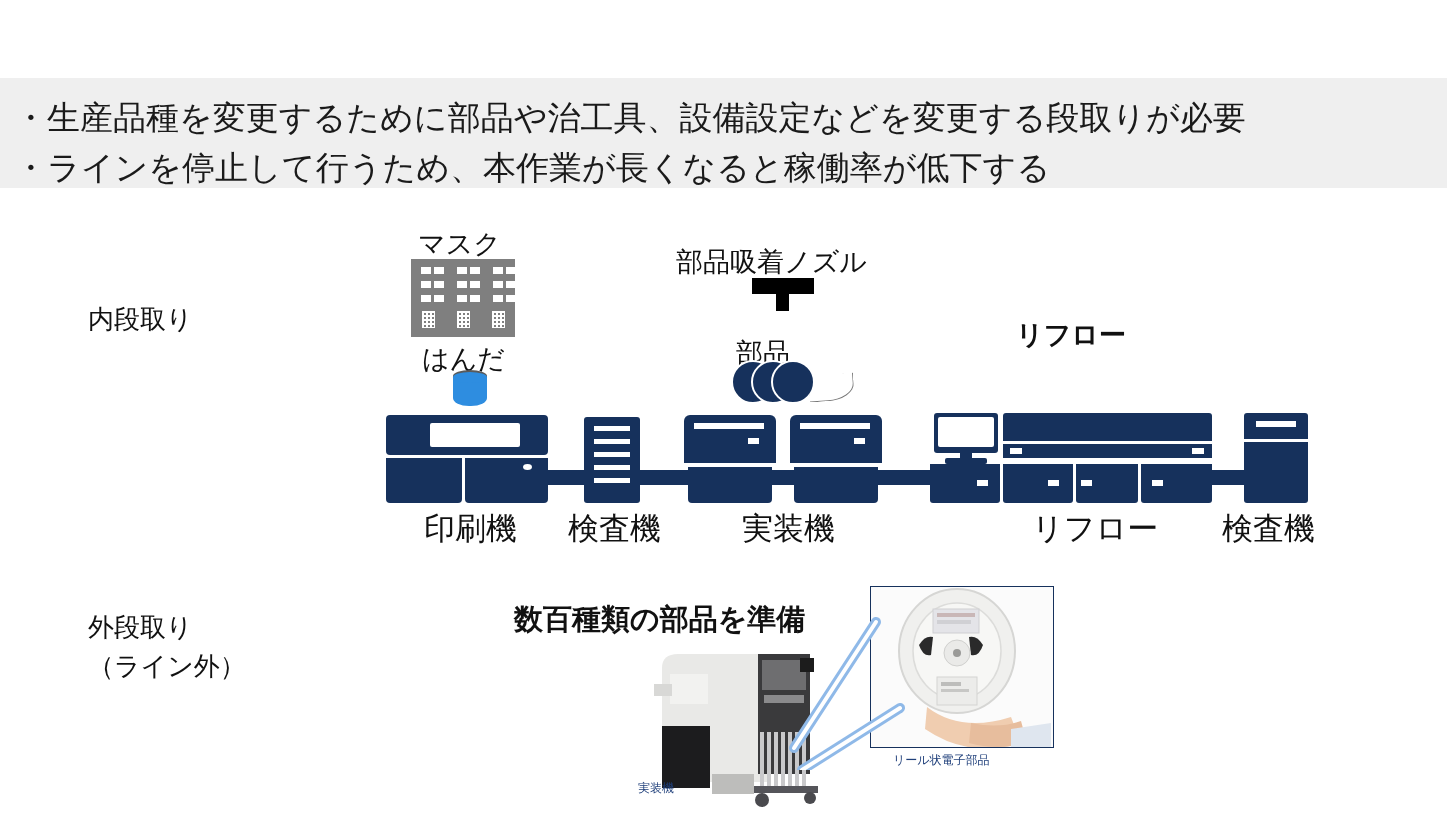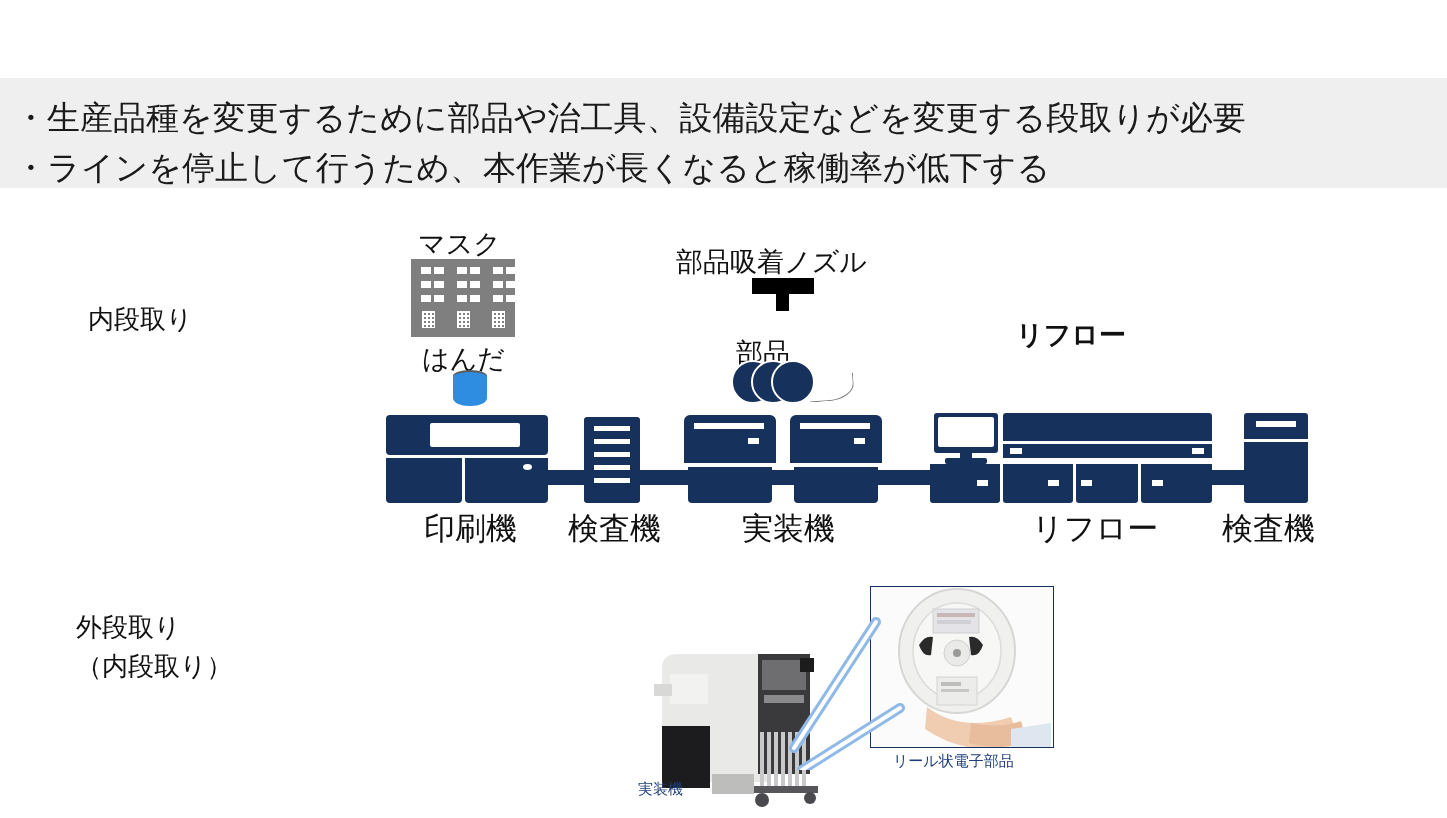--- a/index.html
+++ b/index.html
@@ -28,21 +28,21 @@
     font-size:33px;color:#1a1a1a;white-space:nowrap;font-weight:400;
   }
   .bullet-line.l1{top:96px;}
   .bullet-line.l2{top:146px;}
 
   
   .row-label{
     position:absolute;font-size:26px;color:#111;white-space:nowrap;
   }
   .lbl-uchi{left:88px;top:302px;}
-  .lbl-soto{left:76px;top:608px;line-height:39px;}
+  .lbl-soto{left:88px;top:608px;line-height:39px;}
 
   
   .icon-head{
     position:absolute;font-size:27px;color:#111;white-space:nowrap;
   }
   .h-mask{left:418px;top:226px;}
   .h-handa{left:422px;top:341px;}
   .h-nozzle{left:676px;top:226px;margin-top:18px;}
   .h-buhin{left:736px;top:335px;}
   .h-ondo{left:1016px;top:317px;font-weight:bold;}
@@ -152,38 +152,38 @@
     position:absolute;left:514px;top:600px;font-size:29px;font-weight:bold;
     color:#111;white-space:nowrap;
   }
   .photo-mounter{
     position:absolute;left:640px;top:640px;width:185px;height:170px;
   }
   .photo-reel-frame{
     position:absolute;left:870px;top:586px;width:182px;height:160px;
     border:1.5px solid #16315c;background:#f4f4f4;overflow:hidden;
   }
-  .cap{position:absolute;font-size:15px;color:#1f3f7a;white-space:nowrap;}
+  .cap{position:absolute;font-size:12px;color:#1f3f7a;white-space:nowrap;}
   .cap-mounter{left:638px;top:780px;}
   .cap-reel{left:893px;top:752px;}
 </style>
 </head>
 <body>
 
 <div class="slide">
 
 
   <div class="band"></div>
   <div class="bullet-line l1">・生産品種を変更するために部品や治工具、設備設定などを変更する段取りが必要</div>
   <div class="bullet-line l2">・ラインを停止して行うため、本作業が長くなると稼働率が低下する</div>
 
   <div class="row-label lbl-uchi">内段取り</div>
   <div class="row-label lbl-soto">
     <div>外段取り</div>
-    <div>（内段取り）</div>
+    <div>（ライン外）</div>
   </div>
 
   <div class="icon-head h-mask">マスク</div>
   <div class="icon-head h-handa">はんだ</div>
   <div class="icon-head h-nozzle">部品吸着ノズル</div>
   <div class="icon-head h-buhin">部品</div>
   <div class="icon-head h-ondo">リフロー</div>
 
   <div class="mask">
     <div class="mask-row" style="top:8px">
@@ -315,20 +315,21 @@
         <div class="navy bot"></div>
     </div>
   </div>
 
   <div class="machine-label" style="left:424px">印刷機</div>
   <div class="machine-label" style="left:568px">検査機</div>
   <div class="machine-label" style="left:742px">実装機</div>
   <div class="machine-label" style="left:1032px">リフロー</div>
   <div class="machine-label" style="left:1222px">検査機</div>
 
+  <div class="h-junbi">数百種類の部品を準備</div>
 
   <svg class="photo-mounter" viewBox="0 0 185 170">
     <rect x="0" y="0" width="185" height="170" fill="#ffffff"></rect>
     <path d="M22 28 q0-14 16-14 h92 v128 h-108 z" fill="#e9e9e7"></path>
     <rect x="118" y="14" width="52" height="120" fill="#3a3a3c"></rect>
     <rect x="122" y="20" width="44" height="30" fill="#6e6e70"></rect>
     <rect x="124" y="55" width="40" height="8" fill="#8a8a8c"></rect>
     <rect x="160" y="18" width="14" height="14" fill="#1c1c1c"></rect>
     <rect x="22" y="86" width="48" height="62" fill="#1c1c1e"></rect>
     <rect x="30" y="34" width="38" height="30" fill="#f2f2f0"></rect>

